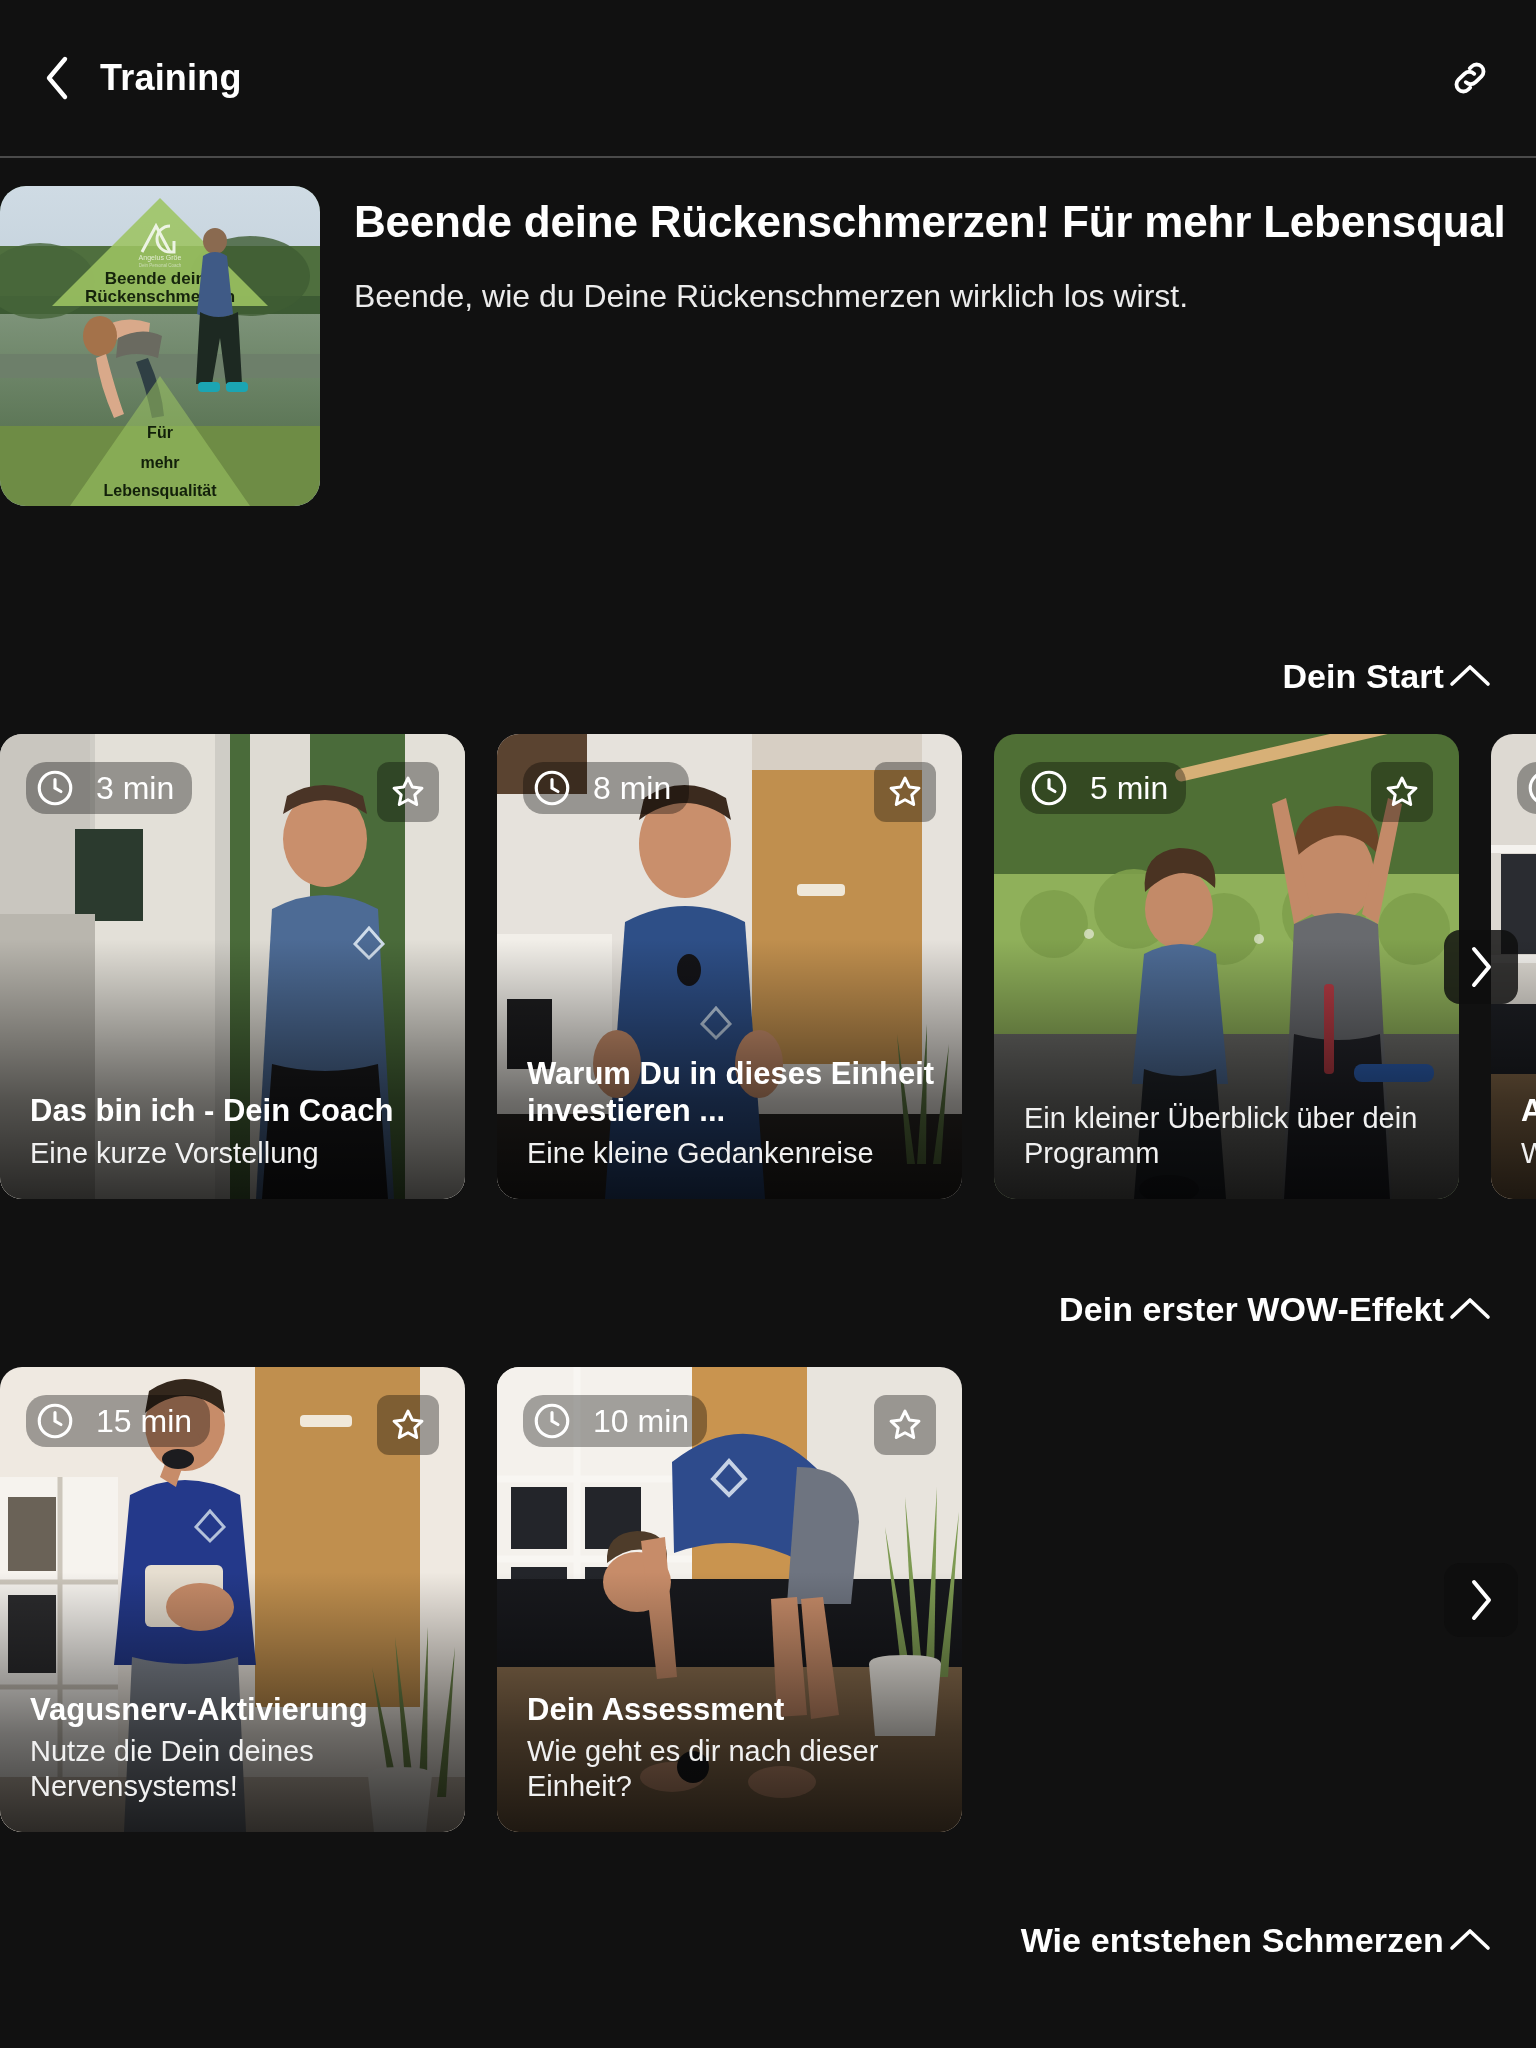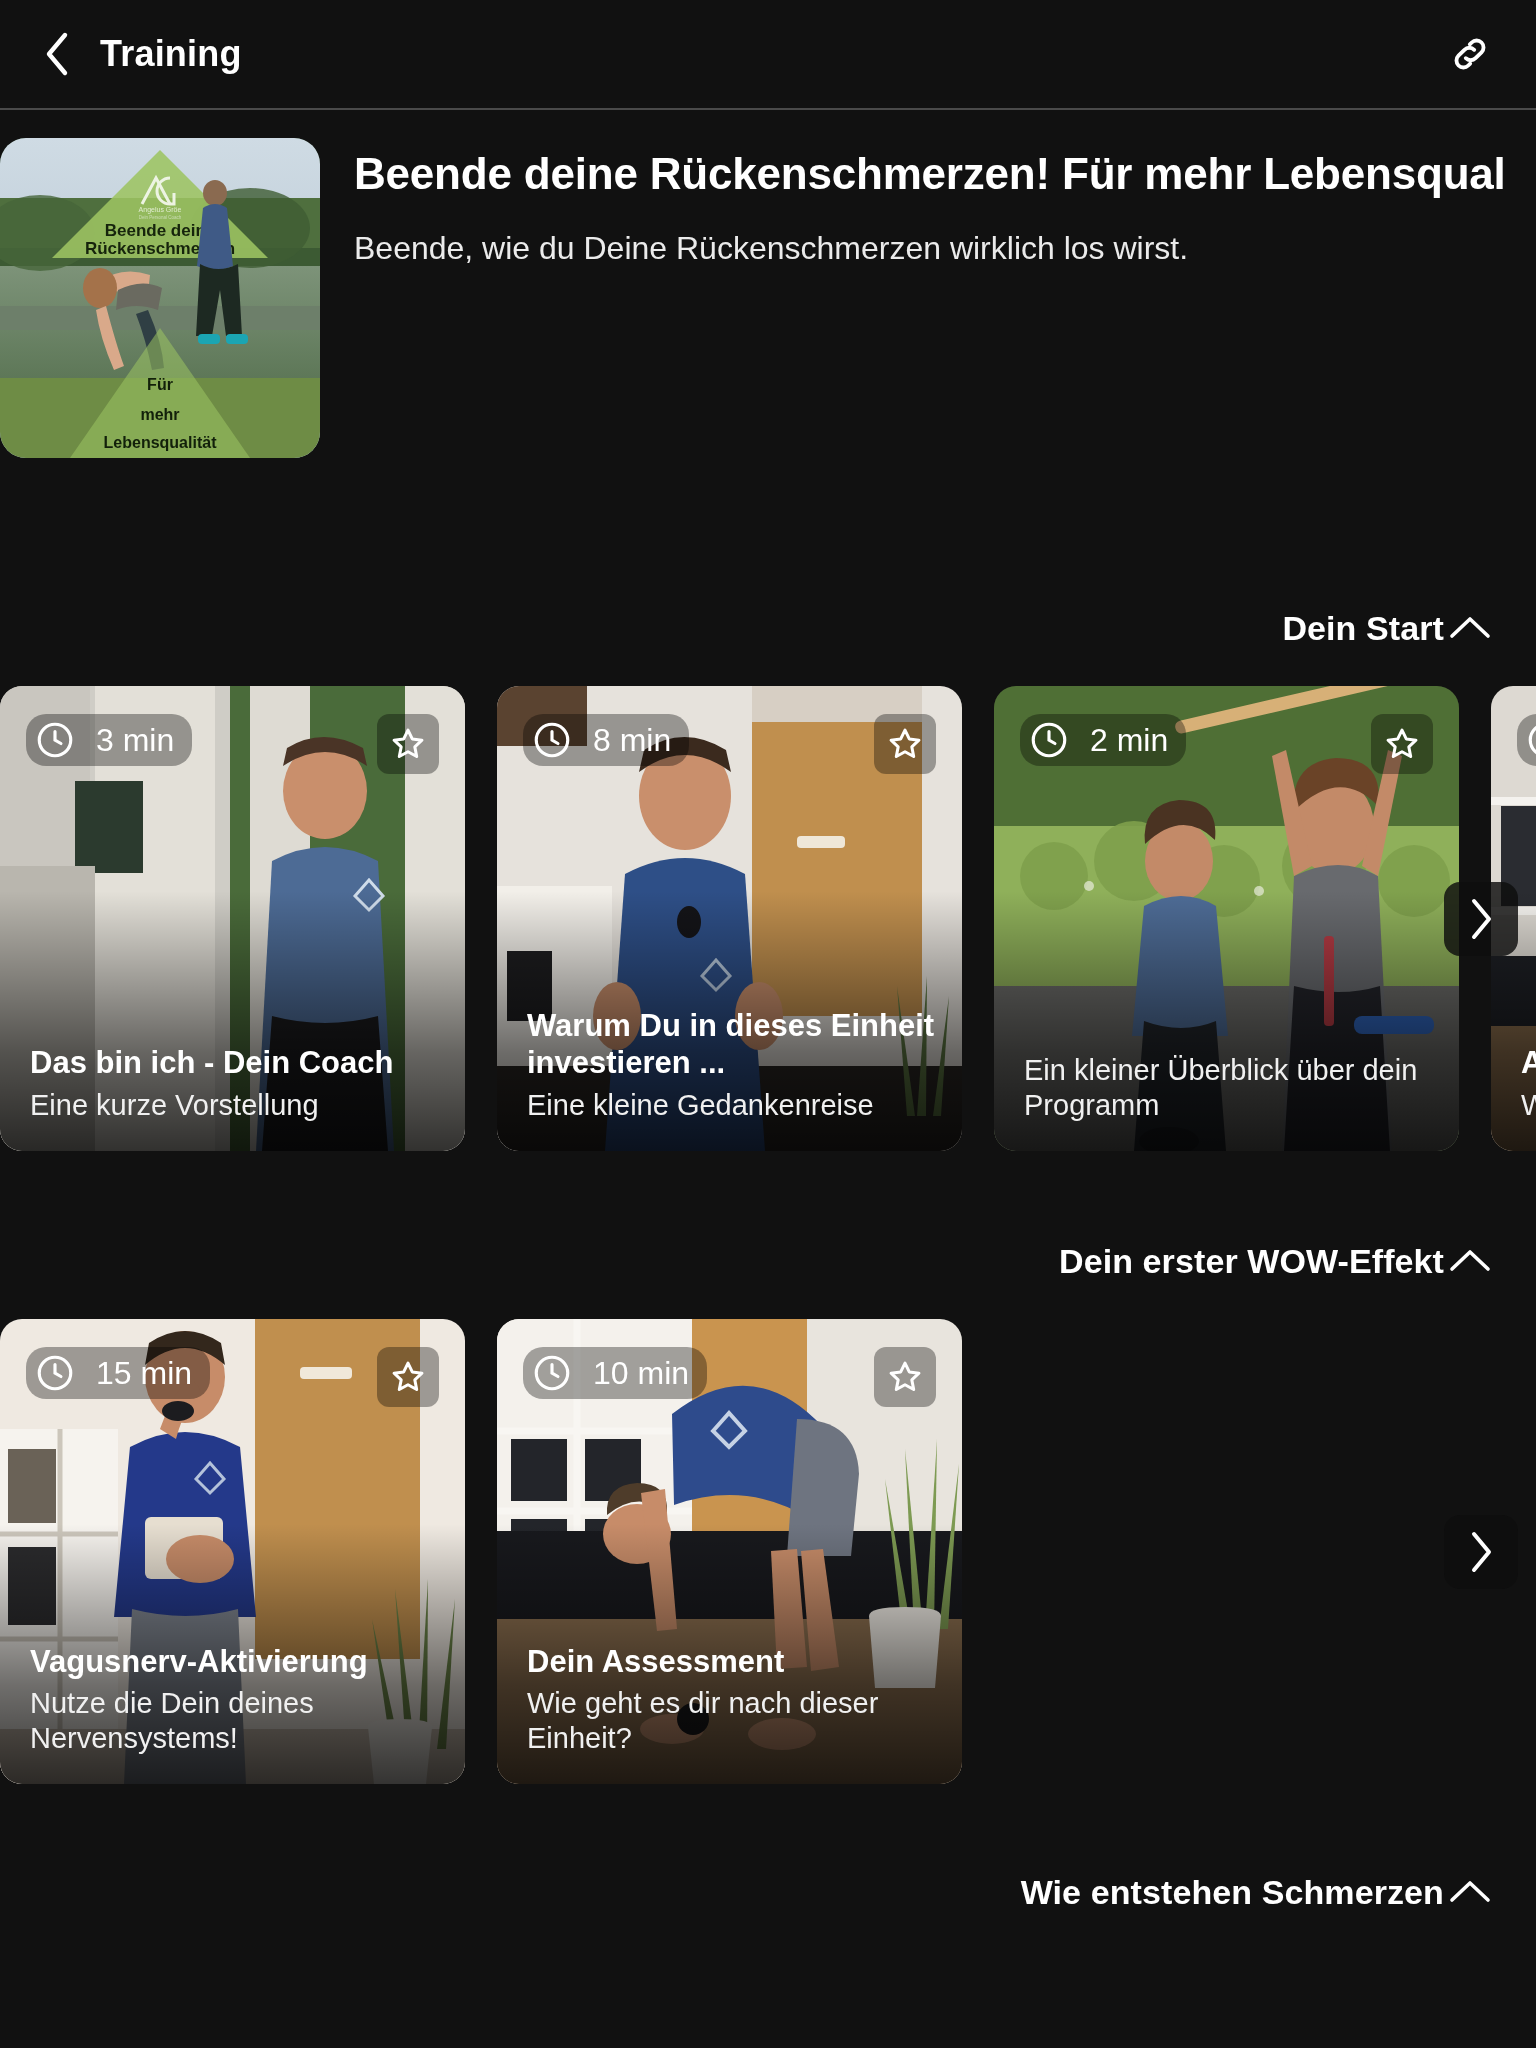--- a/index.html
+++ b/index.html
@@ -16,21 +16,21 @@
     position: relative;
     width: 1536px;
     height: 2048px;
     background: #111111;
     overflow: hidden;
   }
 
   
   .header {
     position: relative;
-    height: 110px;
+    height: 158px;
     background: #111111;
     display: flex;
     align-items: center;
     padding: 0 36px 0 34px;
     border-bottom: 2px solid #4a4a4a;
   }
   .back-btn {
     display: flex;
     align-items: center;
     justify-content: center;
@@ -447,21 +447,21 @@
             </g>
           </svg>
           <div class="card-shade"></div>
           <div class="dur-badge">
             <span class="clock">
               <svg width="42" height="42" viewBox="0 0 24 24" fill="none">
                 <circle cx="12" cy="12" r="9" stroke="#fff" stroke-width="1.8"></circle>
                 <path d="M12 7.2 V12 L15.4 14" stroke="#fff" stroke-width="1.8" stroke-linecap="round"></path>
               </svg>
             </span>
-            <span class="dur-text">2 min</span>
+            <span class="dur-text">5 min</span>
           </div>
           <div class="fav-badge">
             <svg width="38" height="38" viewBox="0 0 24 24" fill="none">
               <path d="M12 3.2 l2.7 5.6 6.1 .8 -4.5 4.2 1.2 6.1 -5.5 -3 -5.5 3 1.2 -6.1 -4.5 -4.2 6.1 -.8z" stroke="#fff" stroke-width="1.9" stroke-linejoin="round"></path>
             </svg>
           </div>
           <div class="card-text">
             <div class="card-sub">Ein kleiner Überblick über dein Programm</div>
           </div>
         </div>

